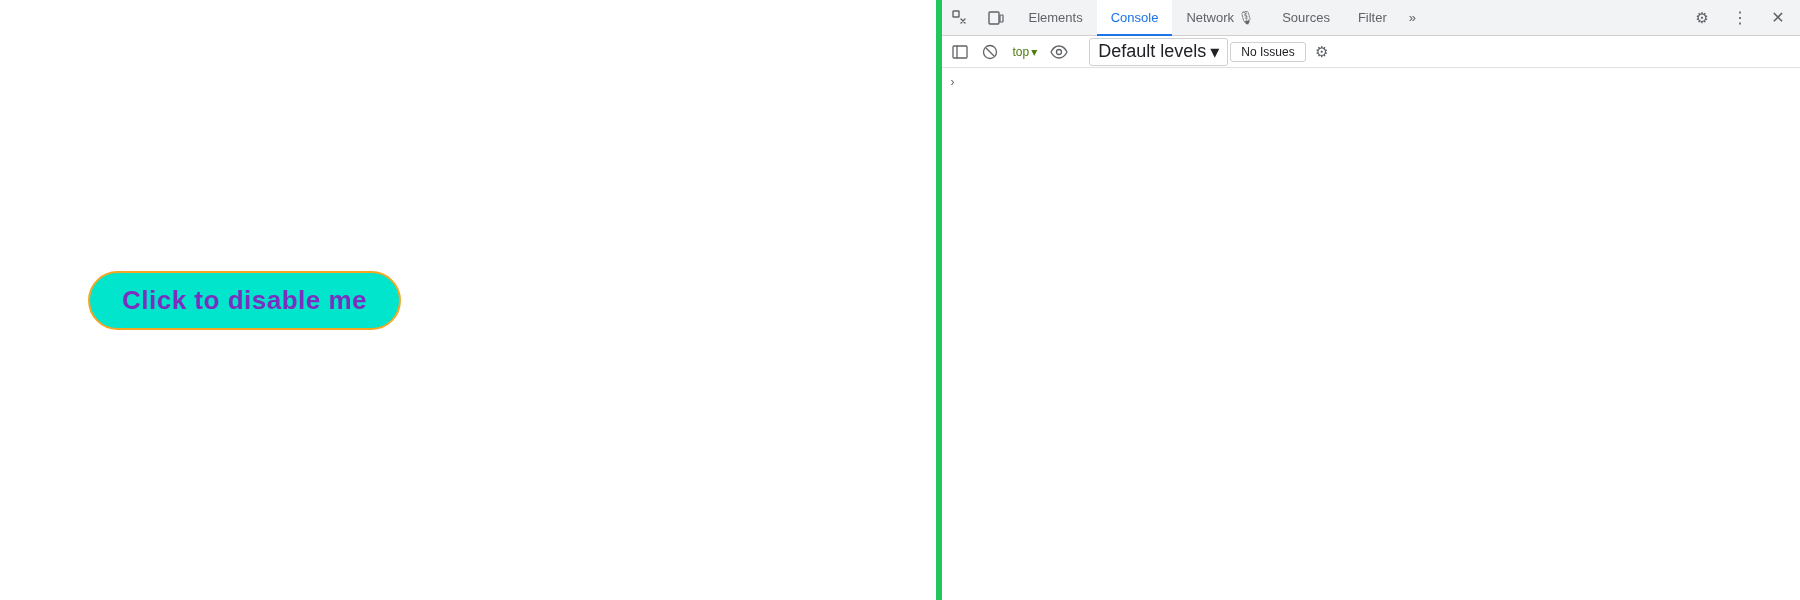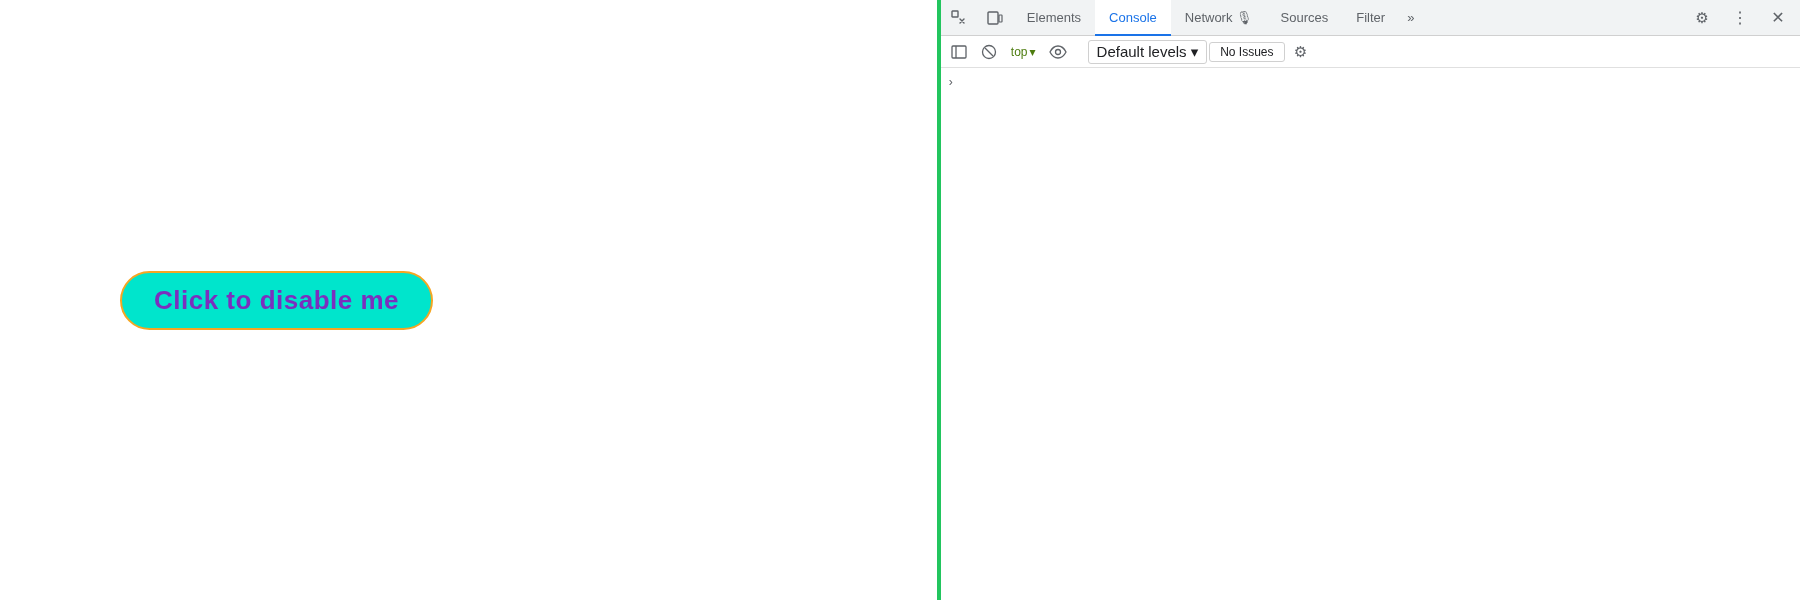--- a/index.html
+++ b/index.html
@@ -18,42 +18,42 @@
     }
 
     
     #main-page {
       width: 918px;
       height: 600px;
       background: #ffffff;
       display: flex;
       align-items: center;
       justify-content: flex-start;
-      padding-left: 120px;
+      padding-left: 88px;
     }
 
     .demo-button {
       background: #00e5cc;
       border: 2px solid #f5a623;
       border-radius: 30px;
       padding: 12px 32px;
       color: #7b2fbe;
       font-size: 26px;
       font-weight: 600;
       cursor: pointer;
       letter-spacing: 0.5px;
       outline: none;
     }
 
     
     #devtools {
       width: 882px;
       height: 600px;
       background: #ffffff;
-      border-left: 4px solid #22c55e;
+      border-left: 6px solid #22c55e;
       display: flex;
       flex-direction: column;
       margin-left: 36px;
     }
 
     
     #devtools-tabbar {
       height: 36px;
       background: #f1f3f4;
       border-bottom: 1px solid #d0d0d0;
@@ -173,21 +173,21 @@
 
     .default-levels-btn {
       display: flex;
       align-items: center;
       gap: 4px;
       padding: 2px 8px;
       border: 1px solid #d0d0d0;
       border-radius: 3px;
       background: transparent;
       cursor: pointer;
-      font-size: 15px;
+      font-size: 18px;
       color: #202124;
       white-space: nowrap;
     }
 
     .no-issues-btn {
       display: flex;
       align-items: center;
       gap: 4px;
       padding: 2px 10px;
       border: 1px solid #d0d0d0;

